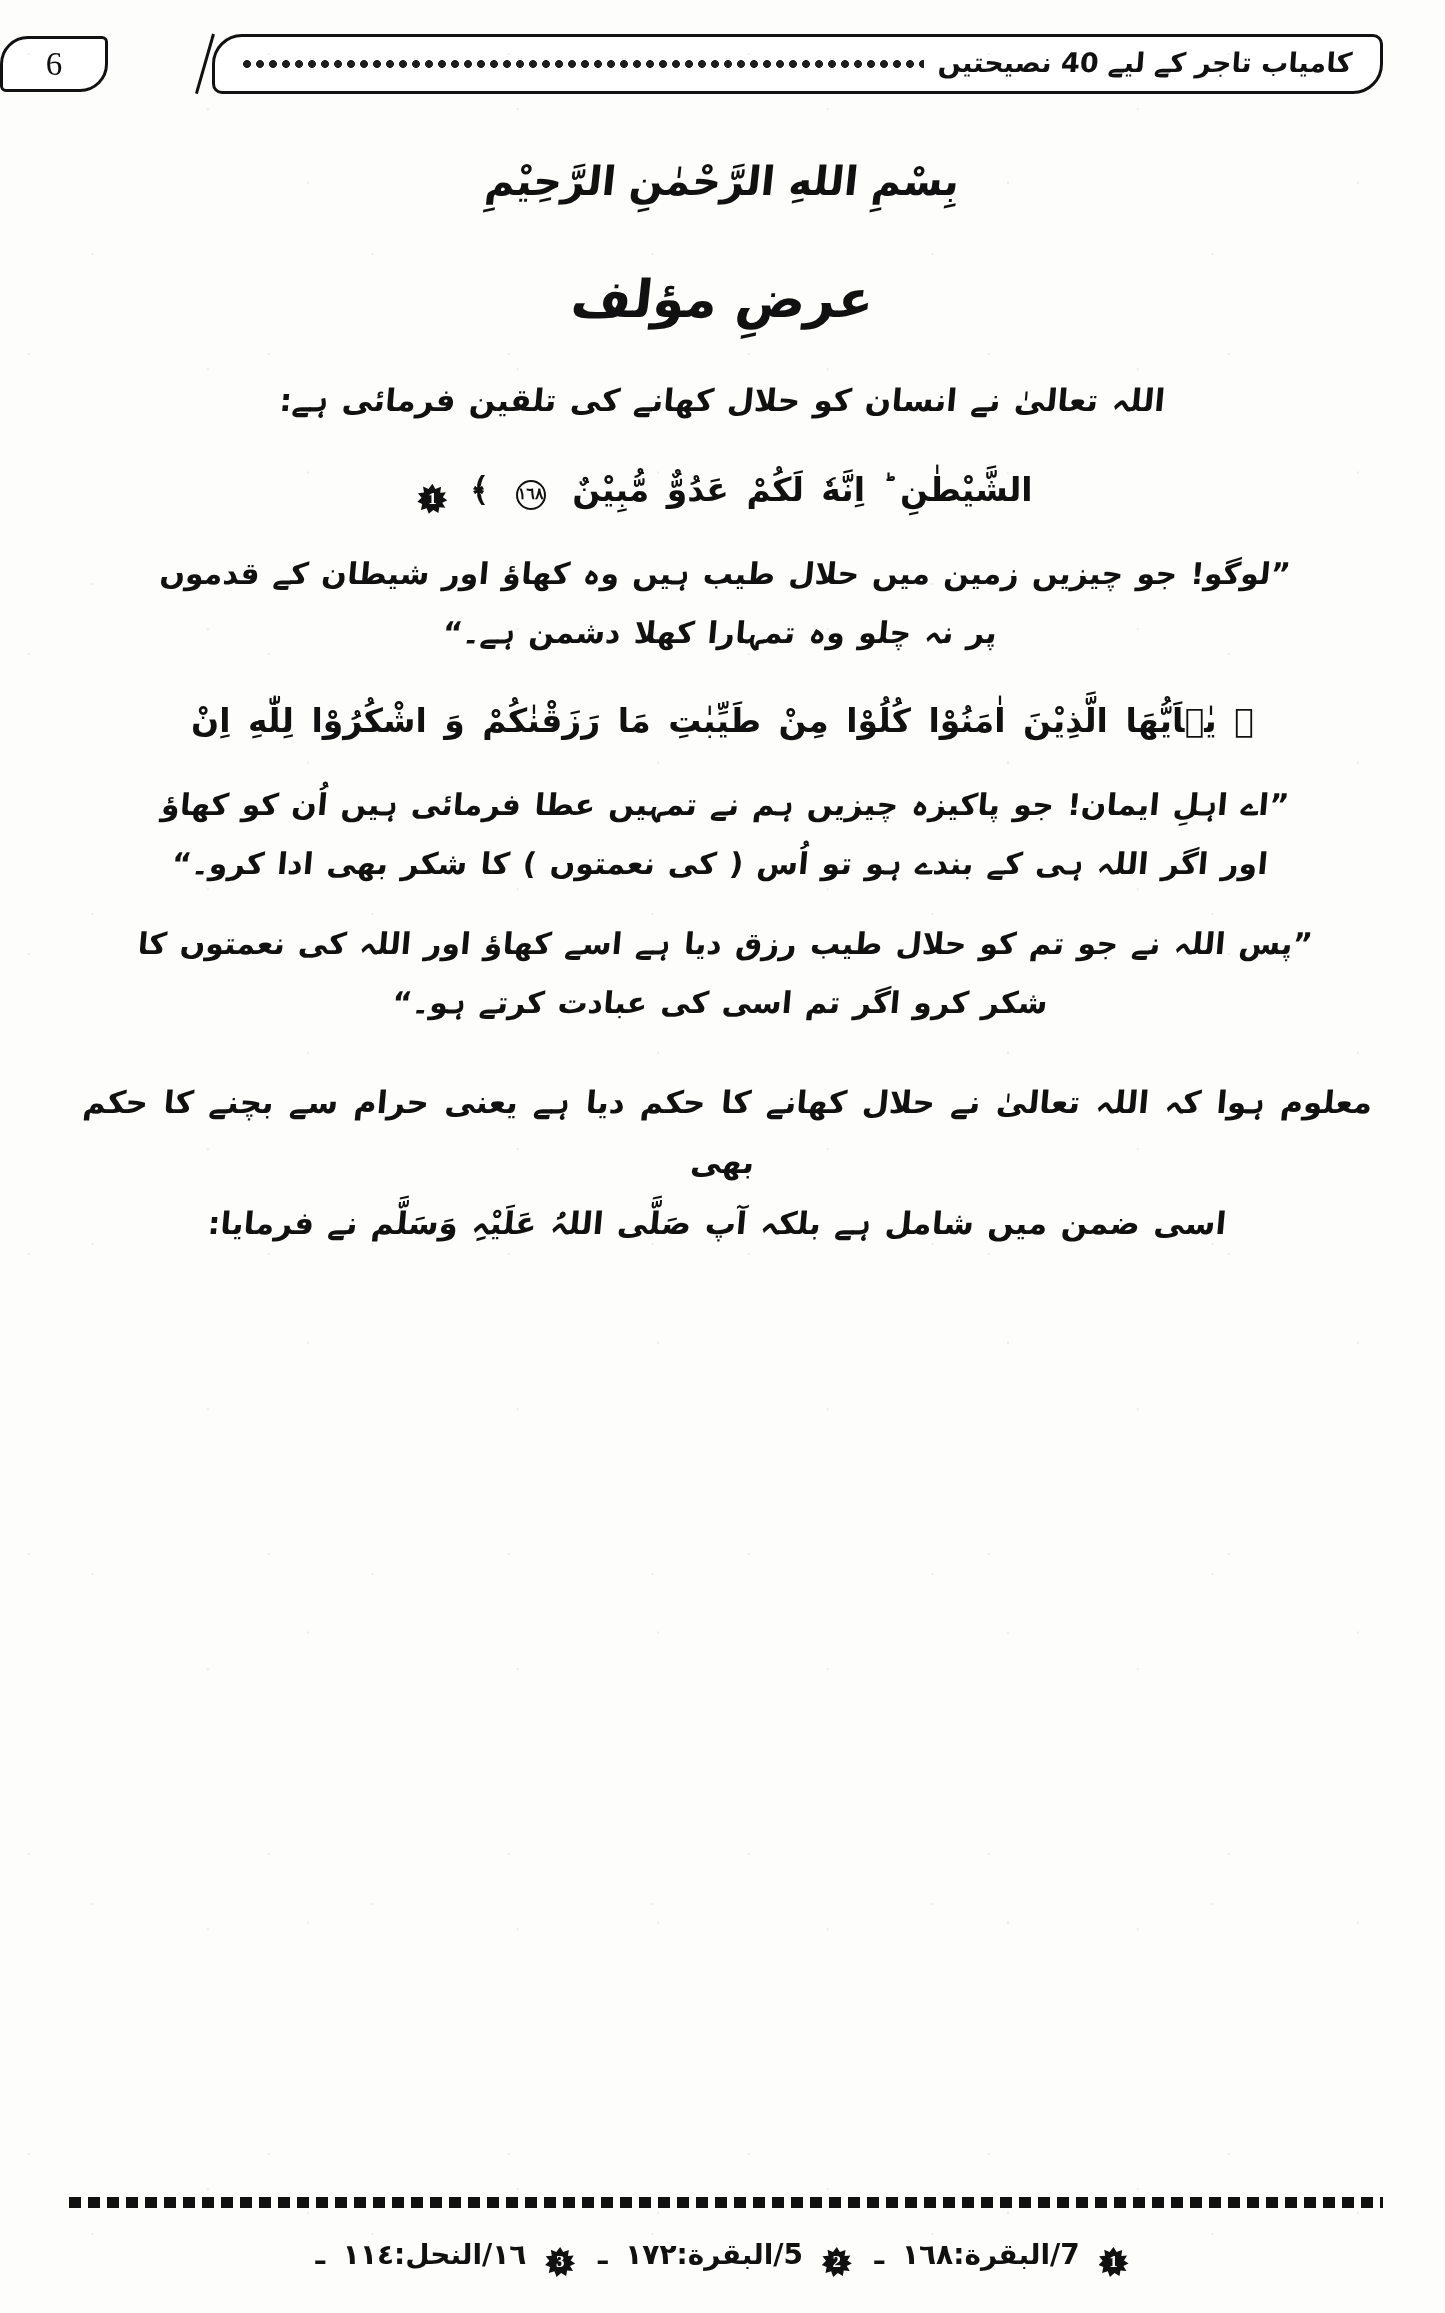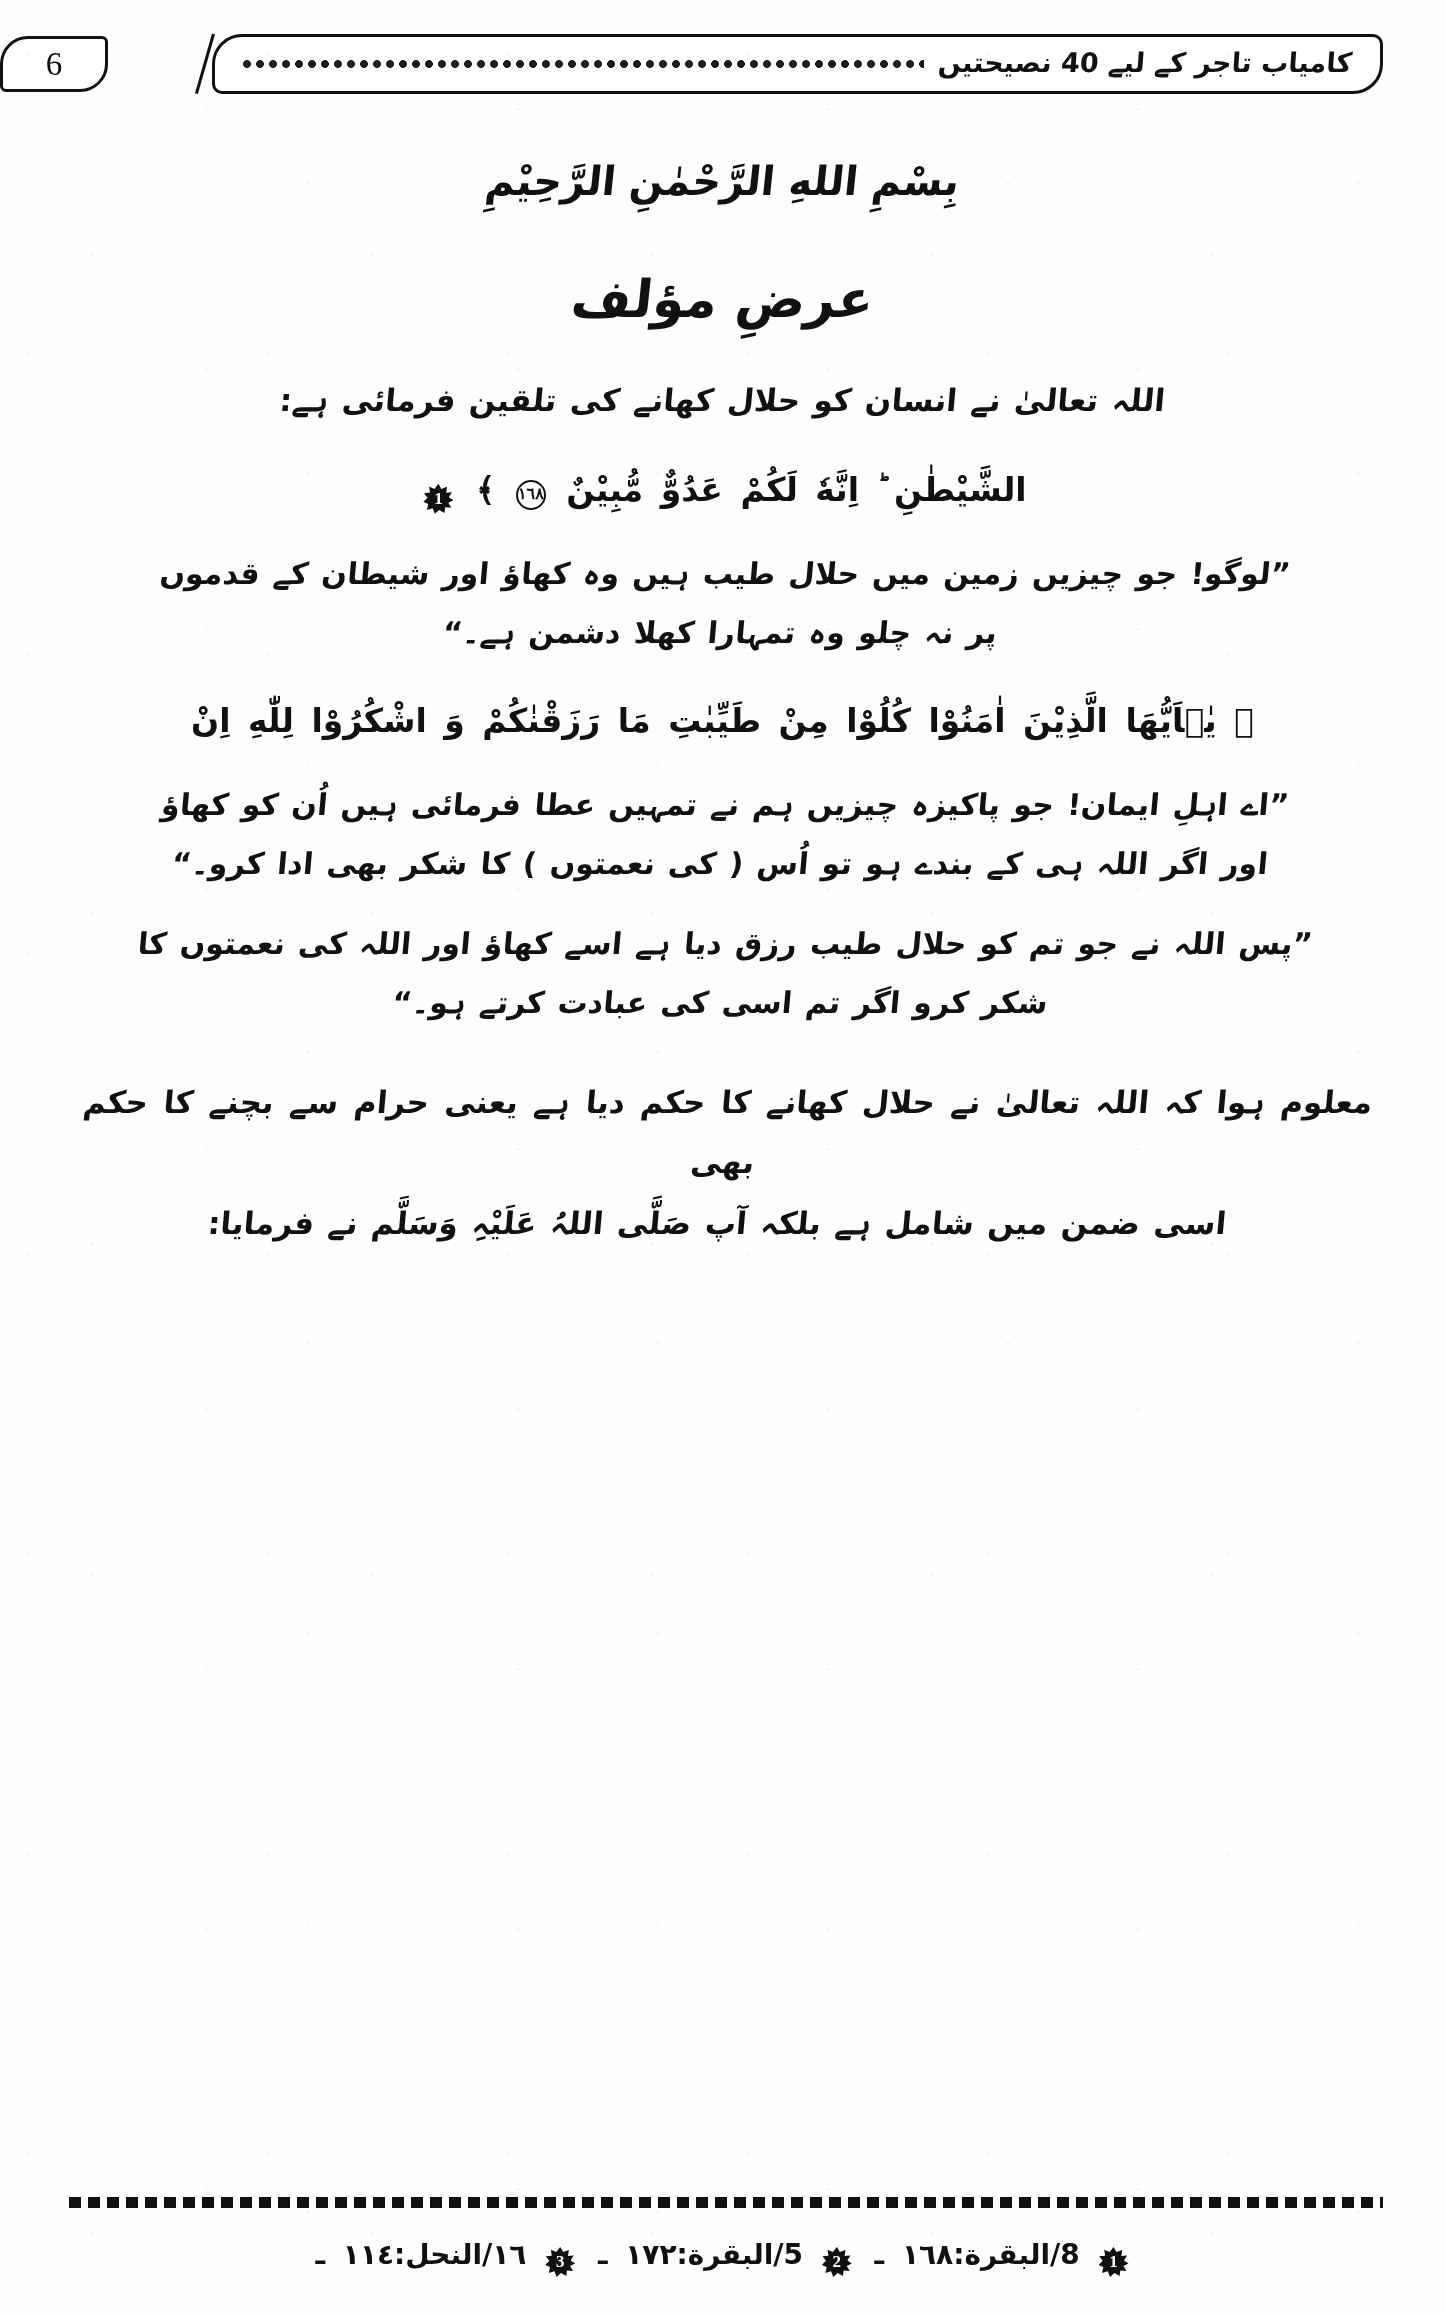--- a/index.html
+++ b/index.html
@@ -195,23 +195,23 @@
 
   .ayah-marker {
     display: inline-block;
     font-family: "Liberation Serif", serif;
     font-size: 16px;
     border: 2px solid #111;
     border-radius: 50%;
     width: 26px;
     height: 26px;
     line-height: 23px;
-    text-align: right;
+    text-align: left;
     vertical-align: 2px;
-    margin: 0 3px;
+    margin: 0 9px;
   }
 
   
   .footer {
     position: absolute;
     left: 62px;
     right: 62px;
     bottom: 36px;
     direction: rtl;
   }
@@ -311,21 +311,21 @@
       <div>معلوم ہوا کہ اللہ تعالیٰ نے حلال کھانے کا حکم دیا ہے یعنی حرام سے بچنے کا حکم بھی</div>
       <div>اسی ضمن میں شامل ہے بلکہ آپ صَلَّی اللہُ عَلَیْہِ وَسَلَّم نے فرمایا:</div>
     </div>
 
   </div>
 
   <div class="footer">
     <div class="footer-rule"></div>
     <div class="footer-refs">
       <span class="star">1</span>
-      <span>8/البقرة:١٦٨</span>
+      <span>7/البقرة:١٦٨</span>
       <span class="ref-sep">ـ</span>
       <span class="star">2</span>
       <span>5/البقرة:١٧٢</span>
       <span class="ref-sep">ـ</span>
       <span class="star">3</span>
       <span>١٦/النحل:١١٤</span>
       <span class="ref-sep">ـ</span>
     </div>
   </div>
 

